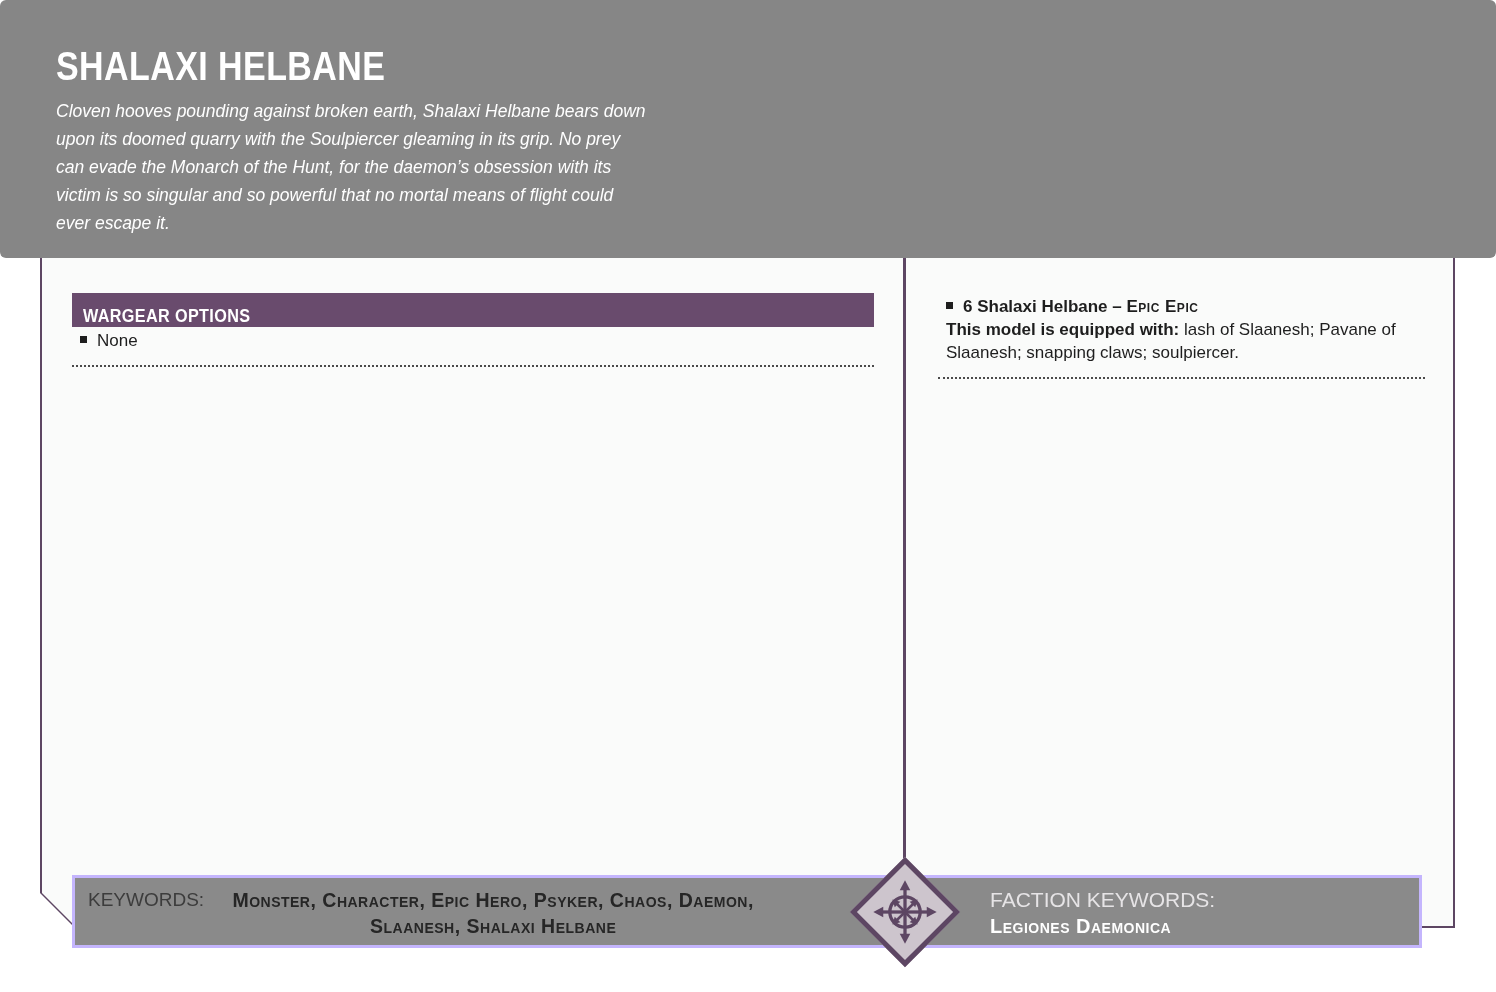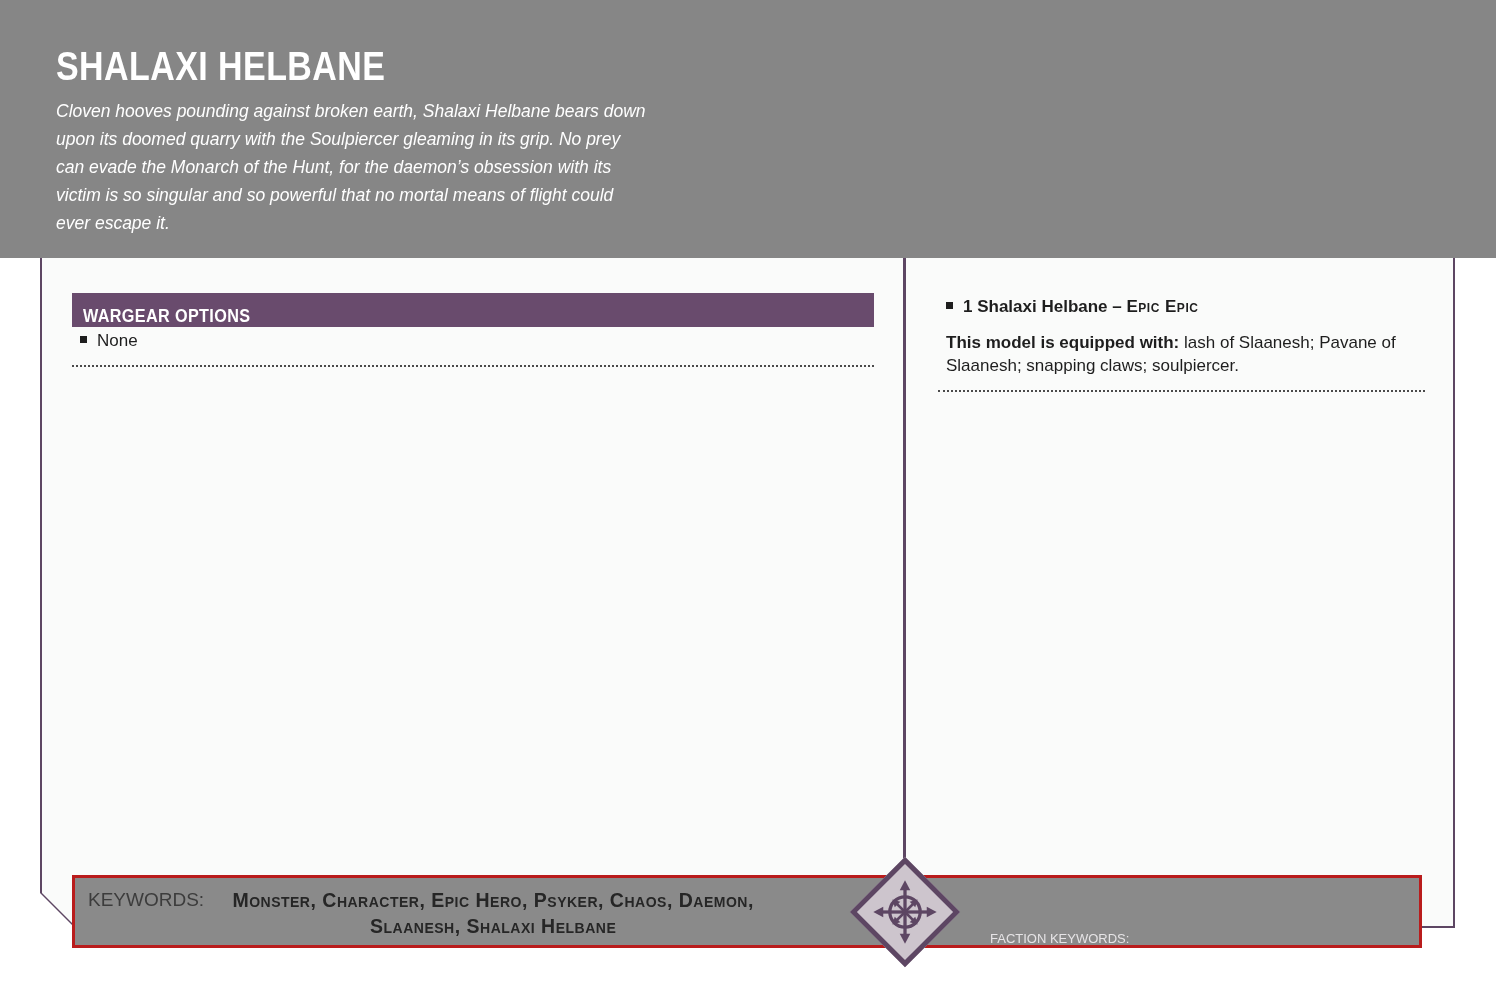--- a/index.html
+++ b/index.html
@@ -10,20 +10,21 @@
     font-family: "Liberation Sans", sans-serif;
     color: #1e1e1e;
     overflow: hidden;
   }
 
   
   .hdr {
     position: absolute; left: 0; top: 0;
     width: 1496px; height: 258px;
     background: #868686;
+    border-radius: 6px;
   }
   .hdr-title {
     position: absolute; left: 56px; top: 44px;
     font-size: 40px; font-weight: bold; color: #ffffff;
     letter-spacing: 0.5px; white-space: nowrap;
     transform: scaleX(0.85); transform-origin: left center;
   }
   .hdr-flavor {
     position: absolute; left: 56px; top: 97px;
     width: 592px;
@@ -72,47 +73,47 @@
     width: 7px; height: 7px; background: #1e1e1e;
     display: inline-block; margin-right: 10px; flex: 0 0 auto;
     position: relative; top: -3px;
   }
   .bold { font-weight: bold; }
   .smallcaps { font-variant: small-caps; letter-spacing: 0.5px; }
   .dotted-rule { border-bottom: 2px dotted #4a4a4a; }
   .col-left  .content-block { padding-bottom: 13px; }
   .col-right .content-block { padding-bottom: 13px; }
   .equip-par {
-    margin-top: 13px; padding-left: 8px; width: 472px;
+    padding-left: 8px; width: 472px;
     font-size: 17px; line-height: 23px; color: #1e1e1e;
   }
 
   
   .kwbar {
     position: absolute; left: 72px; top: 875px;
     width: 1350px; height: 73px;
     background: #8a8a8a;
-    border: 3px solid #b91c1c;
+    border: 3px solid #c4b5fd;
     z-index: 2;
   }
   .kw-left {
     position: absolute; left: 13px; top: 9px;
     display: flex; align-items: flex-start;
   }
   .kw-label {
     font-size: 19px; color: #3c3c3c; line-height: 26px;
     white-space: nowrap; margin-right: 9px;
   }
   .kw-value {
     width: 560px; font-size: 19.5px; font-weight: bold; color: #262626;
     line-height: 26px;
     text-align: center;
   }
   .kw-right { position: absolute; left: 915px; top: 9px; }
-  .fk-label { font-size: 13px; color: #e6e4e6; line-height: 26px; margin-top: 39px; }
+  .fk-label { font-size: 21px; color: #e6e4e6; line-height: 26px; }
   .fk-value {
     font-size: 20px; font-weight: bold; color: #ffffff; line-height: 27px;
   }
 
   
   .diamond {
     position: absolute; left: 866px; top: 873px;
     width: 78px; height: 78px;
     background: #cdc5cd;
     border: 5px solid #5d4663;
@@ -146,21 +147,21 @@
         <span class="bullet-sq"></span>
         <span>None</span>
       </div>
     </div>
   </div>
 
   <div class="col-right">
     <div class="content-block dotted-rule">
       <div class="bullet-row bold">
         <span class="bullet-sq"></span>
-        <span><span>1 Shalaxi Helbane – </span><span class="smallcaps">Epic Epic</span></span>
+        <span><span>6 Shalaxi Helbane – </span><span class="smallcaps">Epic Epic</span></span>
       </div>
       <div class="equip-par">
         <span class="bold">This model is equipped with:</span><span> lash of Slaanesh; Pavane of Slaanesh; snapping claws; soulpiercer.</span>
       </div>
     </div>
   </div>
 </div>
 
 <div class="kwbar">
   <div class="kw-left">

